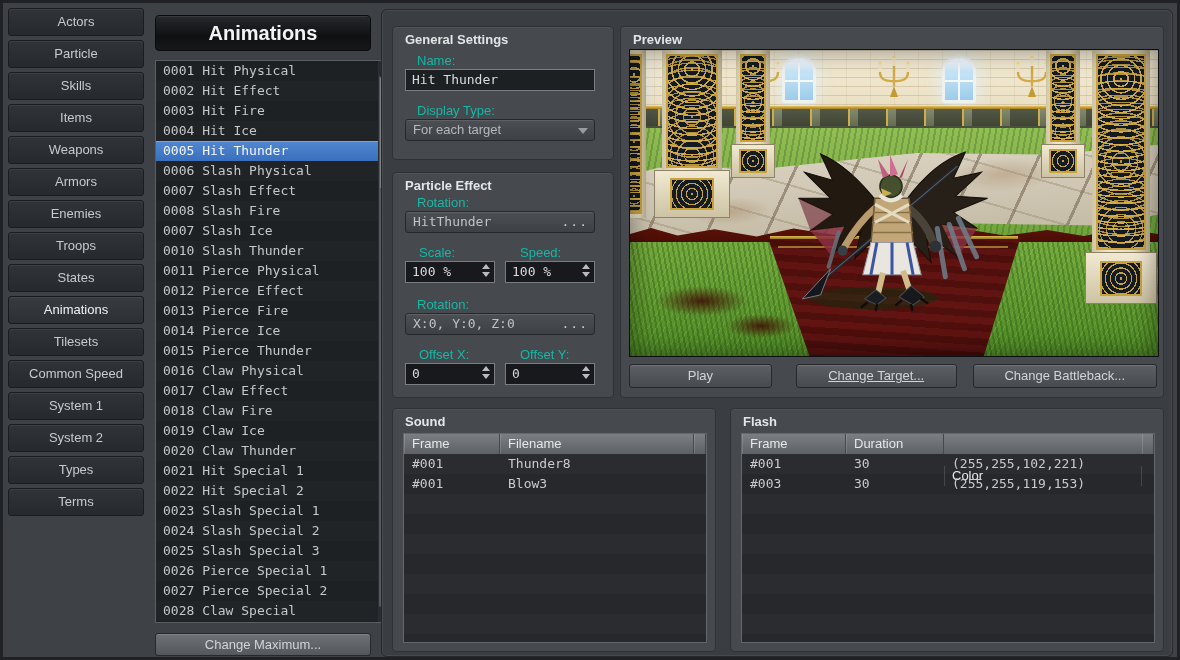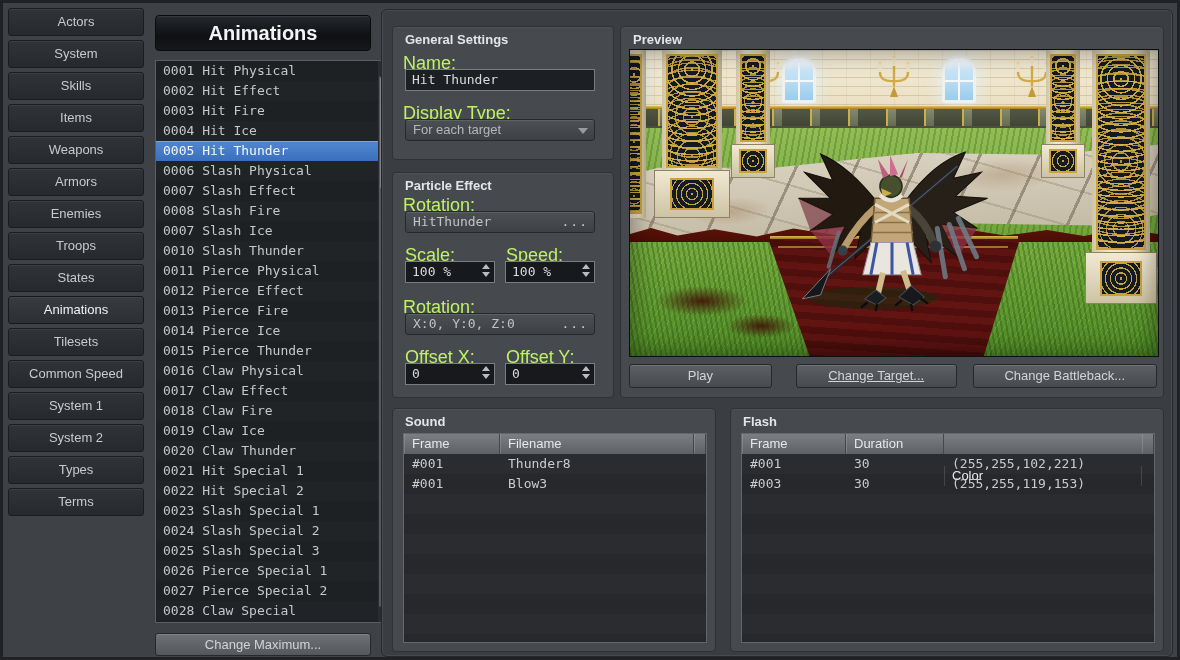--- a/index.html
+++ b/index.html
@@ -38,21 +38,21 @@
        color:#d2d4d6;font-size:13px;text-align:center;box-shadow:inset 0 1px 0 rgba(255,255,255,.12);cursor:default;}
   .change-max{position:absolute;left:152px;top:630px;width:216px;height:23px;line-height:21px;
        background:linear-gradient(#6e7176,#54575c);}
 
   
   .content{position:absolute;left:378px;top:6px;width:792px;height:648px;box-sizing:border-box;
        background:#3a3d41;border:1px solid #26282b;border-radius:6px;box-shadow:inset 0 0 0 1px #474a4e;}
   .panel{position:absolute;box-sizing:border-box;background:var(--panel,#46494e);border:1px solid #2e3135;border-radius:4px;
        box-shadow:inset 0 1px 0 rgba(255,255,255,.05);}
   .panel-title{position:absolute;left:12px;top:5px;font-size:13px;font-weight:bold;color:#e3e5e7;}
-  .field-label{position:absolute;font-size:18px;color:#bef264;}
+  .field-label{position:absolute;font-size:13px;color:#14b8a6;margin-left:14px;}
   .input{position:absolute;box-sizing:border-box;height:22px;background:#1d2023;border:1px solid #7a7d82;
        color:#d8dadc;font-family:"DejaVu Sans Mono",monospace;font-size:13px;line-height:20px;padding-left:6px;}
   .dropdown,.browse{position:absolute;box-sizing:border-box;height:22px;border:1px solid #26282b;border-radius:3px;
        background:linear-gradient(#4c4f54,#3d4045);box-shadow:inset 0 1px 0 rgba(255,255,255,.1);
        color:#b4b7bb;font-size:13px;line-height:20px;padding:0 20px 0 7px;}
   .browse{font-family:"DejaVu Sans Mono",monospace;color:#bfc2c6;}
   .dd-arrow{position:absolute;right:6px;top:8px;width:0;height:0;border-left:5px solid transparent;
        border-right:5px solid transparent;border-top:6px solid #989ba0;}
   .dots{position:absolute;right:6px;top:0;line-height:20px;color:#c6c9cd;letter-spacing:1px;}
   .spin{position:absolute;box-sizing:border-box;height:22px;background:#17191d;border:1px solid #7a7d82;
@@ -125,21 +125,21 @@
   .preview-buttons{position:absolute;left:8px;top:337px;width:528px;display:flex;}
   .pv-btn{height:24px;line-height:22px;}
 </style>
 </head>
 <body>
 
 <div class="window">
 
   <div class="sidebar">
       <div class="tab">Actors</div>
-      <div class="tab">System</div>
+      <div class="tab">Particle</div>
       <div class="tab">Skills</div>
       <div class="tab">Items</div>
       <div class="tab">Weapons</div>
       <div class="tab">Armors</div>
       <div class="tab">Enemies</div>
       <div class="tab">Troops</div>
       <div class="tab">States</div>
       <div class="tab selected">Animations</div>
       <div class="tab">Tilesets</div>
       <div class="tab">Common Speed</div>

